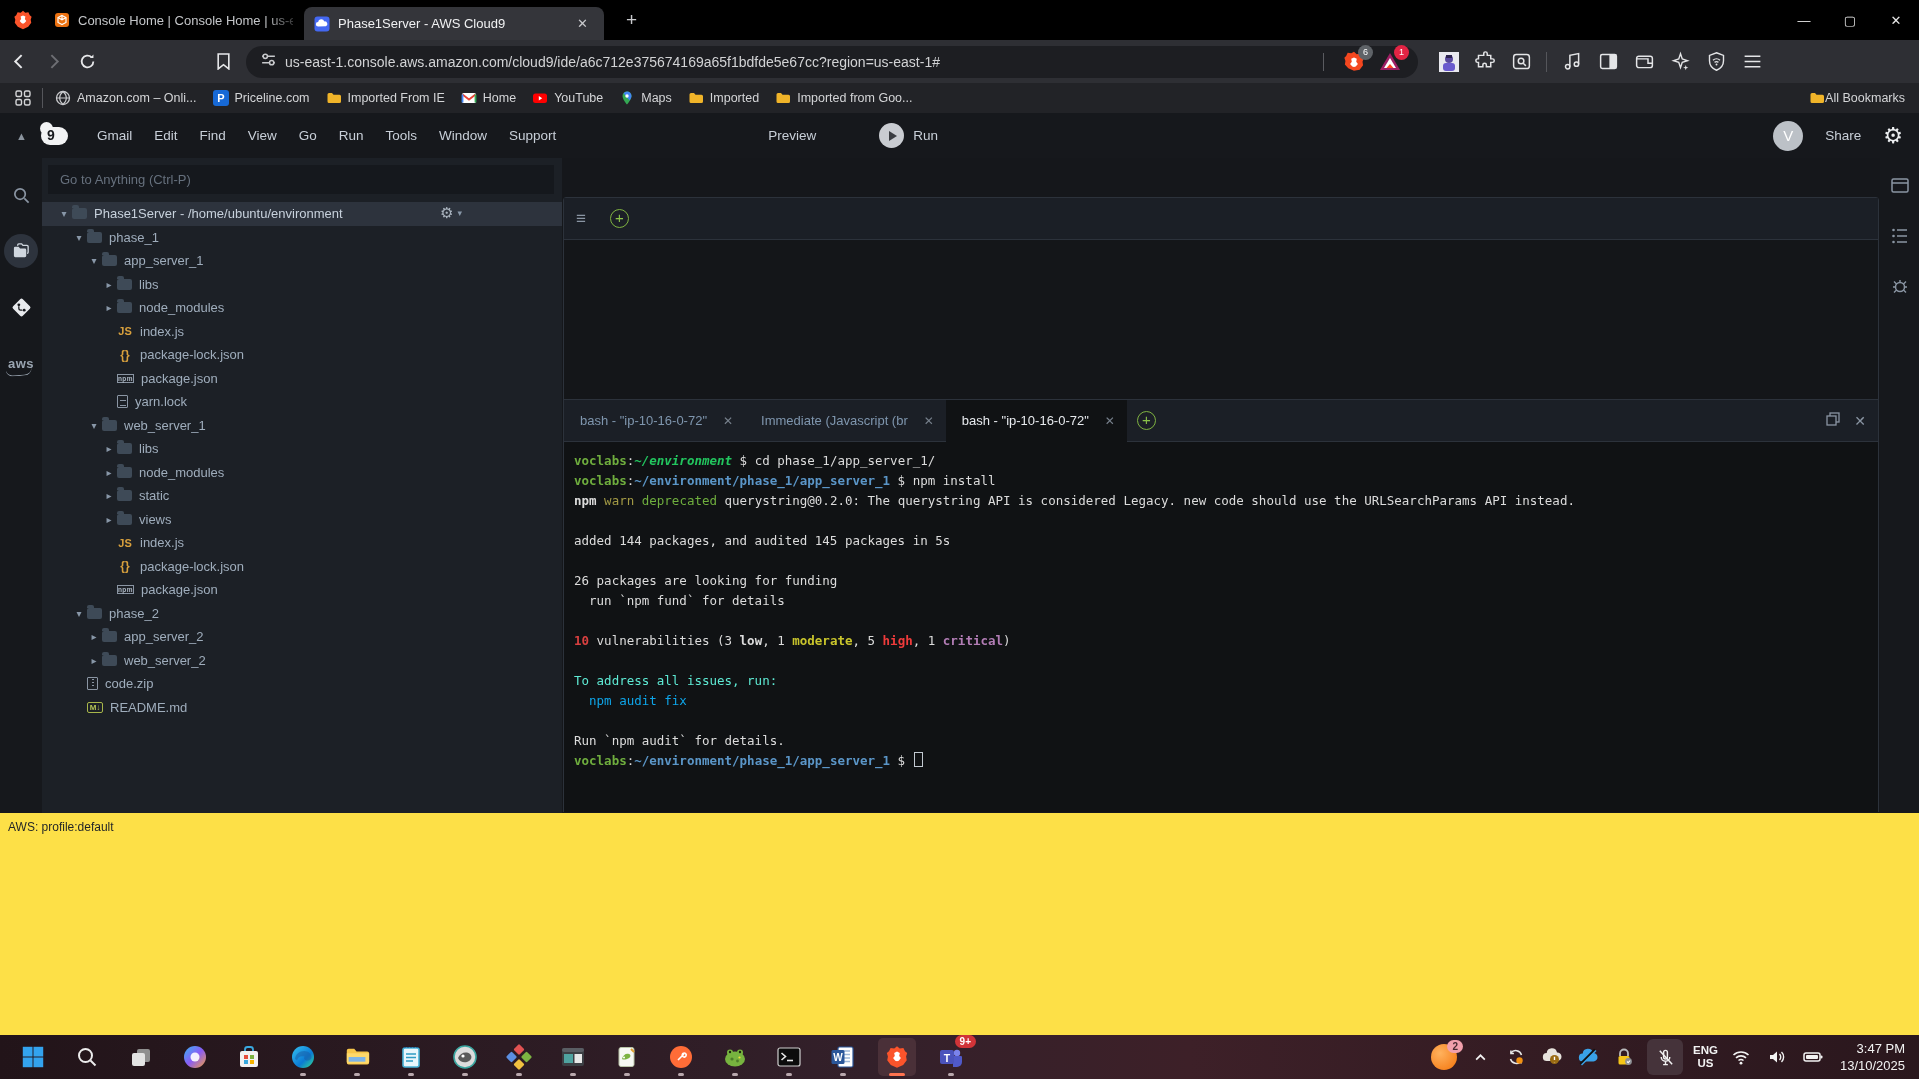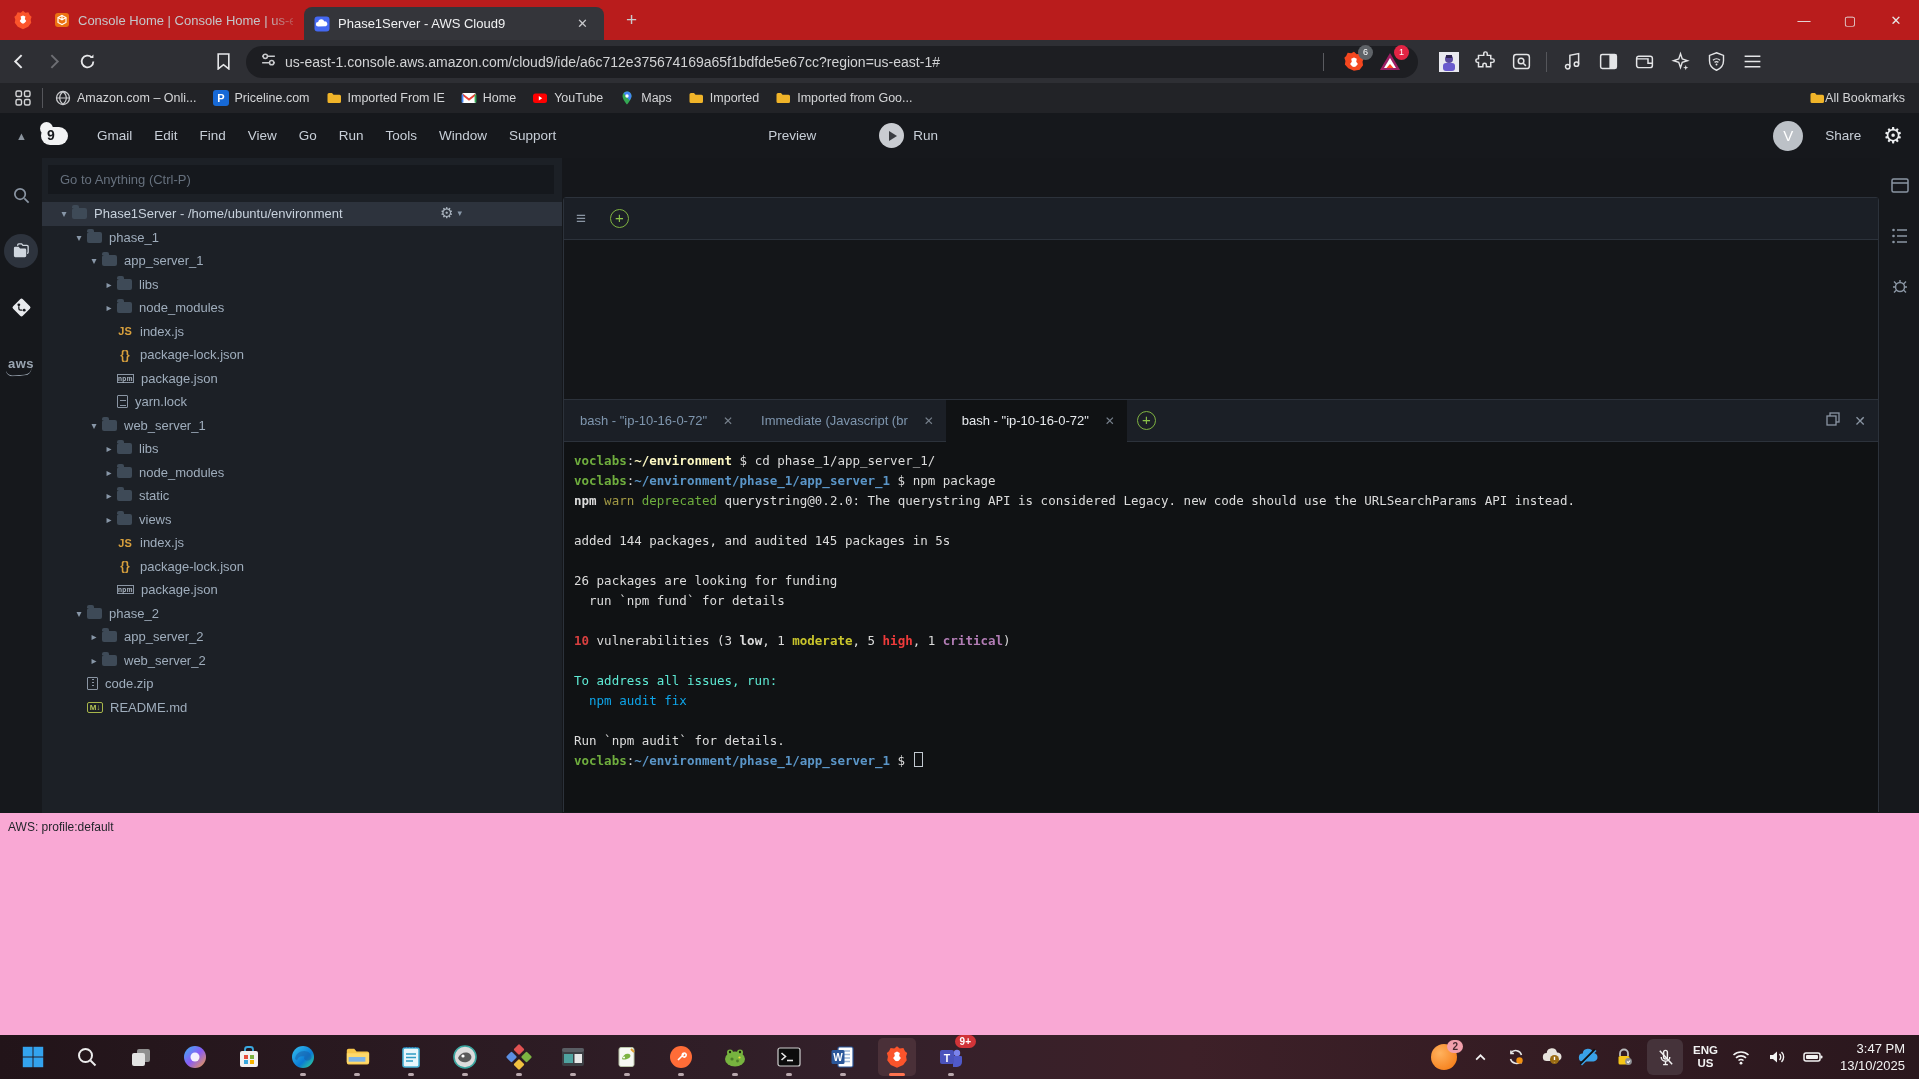--- a/index.html
+++ b/index.html
@@ -1,21 +1,21 @@
 <!DOCTYPE html>
 <html><head>
 <meta charset="utf-8">
 <style>
   * { margin:0; padding:0; box-sizing:border-box; }
   html,body { background:#000; }
   body { font-family:"Liberation Sans", sans-serif; }
   .screen { position:relative; width:1919px; height:1079px; overflow:hidden; background:#fff; }
 
   
-  .tabstrip { position:absolute; left:0; top:0; width:100%; height:40px; background:#b91c1c; display:flex; align-items:center; }
+  .tabstrip { position:absolute; left:0; top:0; width:100%; height:40px; background:#000000; display:flex; align-items:center; }
   .app-icon { width:22px; height:22px; margin:0 10px 0 12px; }
   .btab { display:flex; align-items:center; height:34px; padding:0 10px; max-width:300px; color:#c4c6c9; font-size:13px; }
   .btab .fav { width:16px; height:16px; margin-right:8px; flex:none; }
   .btab .ttl { white-space:nowrap; overflow:hidden; text-overflow:clip; max-width:215px; }
   .btab.inactive { width:260px; -webkit-mask-image:linear-gradient(90deg,#000 85%,transparent); mask-image:linear-gradient(90deg,#000 85%,transparent); }
   .btab.active { background:#34353a; border-radius:8px 8px 0 0; height:33px; margin-top:7px; width:300px; color:#f0f1f2; }
   .tab-close { margin-left:auto; color:#c9cacd; font-size:13px; padding:2px 6px; border-radius:50%; }
   .newtab-btn { color:#c9cacd; font-size:19px; margin-left:14px; padding:0 8px; }
   .win-controls { margin-left:auto; display:flex; height:100%; }
   .win-btn { width:46px; height:100%; display:flex; align-items:center; justify-content:center; color:#e8e8e8; font-size:13px; }
@@ -95,21 +95,21 @@
   .term-tab .tx { margin-left:16px; color:#77808c; font-size:12px; }
   .term-tab.active { background:#101214; color:#e7eaee; }
   .pane-right-ics { margin-left:auto; display:flex; align-items:center; gap:14px; margin-right:12px; color:#8a95a3; }
   .terminal-body { height:370px; background:#101214; padding:9px 10px; font-family:"DejaVu Sans Mono", monospace; font-size:12.5px; line-height:20px; color:#dcdcdc; }
   .tline { white-space:pre; }
   .cursorbox { display:inline-block; width:9px; height:15px; border:1px solid #c2c9d1; vertical-align:-2px; margin-left:1px; }
 
   .right-strip { position:absolute; right:0; top:0; width:39px; height:100%; background:#16181c; display:flex; flex-direction:column; align-items:center; padding-top:18px; gap:26px; color:#8a95a3; }
 
   
-  .status-strip { position:absolute; left:0; top:813px; width:100%; height:222px; background:#f9a8d4; }
+  .status-strip { position:absolute; left:0; top:813px; width:100%; height:222px; background:#fde047; }
   .status-text { font-size:12px; color:#1f2328; padding:7px 0 0 8px; }
 
   
   .taskbar { position:absolute; left:0; top:1035px; width:100%; height:44px; background:linear-gradient(90deg,#221419 0%,#33202a 45%,#3d2028 62%,#2a171d 100%); display:flex; align-items:center; }
   .tb-apps { display:flex; align-items:center; gap:16px; margin-left:14px; }
   .tb-app { position:relative; width:38px; height:38px; display:flex; align-items:center; justify-content:center; border-radius:5px; }
   .tb-app.active { background:#4a3038; }
   .tb-app .dot { position:absolute; bottom:0px; left:50%; transform:translateX(-50%); width:6px; height:3px; border-radius:2px; background:#b9a8ad; }
   .tb-app.active .dot { width:16px; background:#ff7350; }
   .tb-badge { position:absolute; top:-3px; right:-6px; background:#d13438; color:#fff; border-radius:9px; font-size:10px; padding:1px 5px; font-weight:bold; }
@@ -553,22 +553,22 @@
               <span>
                 <svg width="14" height="14" viewBox="0 0 14 14">
                     <rect x="4" y="1" width="9" height="9" fill="none" stroke="currentColor" stroke-width="1.3"></rect>
                     <rect x="1" y="4" width="9" height="9" fill="#1b1f26" stroke="currentColor" stroke-width="1.3"></rect>
                   </svg>
               </span>
               <span style="font-size:14px;">✕</span>
             </span>
           </div>
           <div class="terminal-body">
-              <div class="tline"><span style="color: rgb(111, 174, 62); font-weight: bold;">voclabs</span><span style="color: rgb(220, 220, 220);">:</span><span style="color: #fef9c3; font-weight: bold;">~/environment</span><span style="color: rgb(220, 220, 220);"> $ cd phase_1/app_server_1/</span></div>
-              <div class="tline"><span style="color: rgb(111, 174, 62); font-weight: bold;">voclabs</span><span style="color: rgb(220, 220, 220);">:</span><span style="color: rgb(91, 150, 200); font-weight: bold;">~/environment/phase_1/app_server_1</span><span style="color: rgb(220, 220, 220);"> $ npm package</span></div>
+              <div class="tline"><span style="color: rgb(111, 174, 62); font-weight: bold;">voclabs</span><span style="color: rgb(220, 220, 220);">:</span><span style="color: #22c55e; font-weight: bold; font-style: italic;">~/environment</span><span style="color: rgb(220, 220, 220);"> $ cd phase_1/app_server_1/</span></div>
+              <div class="tline"><span style="color: rgb(111, 174, 62); font-weight: bold;">voclabs</span><span style="color: rgb(220, 220, 220);">:</span><span style="color: rgb(91, 150, 200); font-weight: bold;">~/environment/phase_1/app_server_1</span><span style="color: rgb(220, 220, 220);"> $ npm install</span></div>
               <div class="tline"><span style="color: rgb(220, 220, 220); font-weight: bold;">npm</span><span style="color: rgb(220, 220, 220);"> </span><span style="color: rgb(163, 154, 69);">warn</span><span style="color: rgb(220, 220, 220);"> </span><span style="color: rgb(111, 174, 62);">deprecated</span><span style="color: rgb(220, 220, 220);"> querystring@0.2.0: The querystring API is considered Legacy. new code should use the URLSearchParams API instead.</span></div>
               <div class="tline">&nbsp;</div>
               <div class="tline"><span style="color: rgb(220, 220, 220);">added 144 packages, and audited 145 packages in 5s</span></div>
               <div class="tline">&nbsp;</div>
               <div class="tline"><span style="color: rgb(220, 220, 220); margin-top: 48px;">26 packages are looking for funding</span></div>
               <div class="tline"><span style="color: rgb(220, 220, 220);">  run `npm fund` for details</span></div>
               <div class="tline">&nbsp;</div>
               <div class="tline"><span style="color: rgb(217, 64, 64); font-weight: bold;">10</span><span style="color: rgb(220, 220, 220);"> vulnerabilities (3 </span><span style="color: rgb(220, 220, 220); font-weight: bold;">low</span><span style="color: rgb(220, 220, 220);">, 1 </span><span style="color: rgb(201, 197, 44); font-weight: bold;">moderate</span><span style="color: rgb(220, 220, 220);">, 5 </span><span style="color: rgb(239, 59, 59); font-weight: bold;">high</span><span style="color: rgb(220, 220, 220);">, 1 </span><span style="color: rgb(178, 125, 181); font-weight: bold;">critical</span><span style="color: rgb(220, 220, 220);">)</span></div>
               <div class="tline">&nbsp;</div>
               <div class="tline"><span style="color: #5eead4;">To address all issues, run:</span></div>

